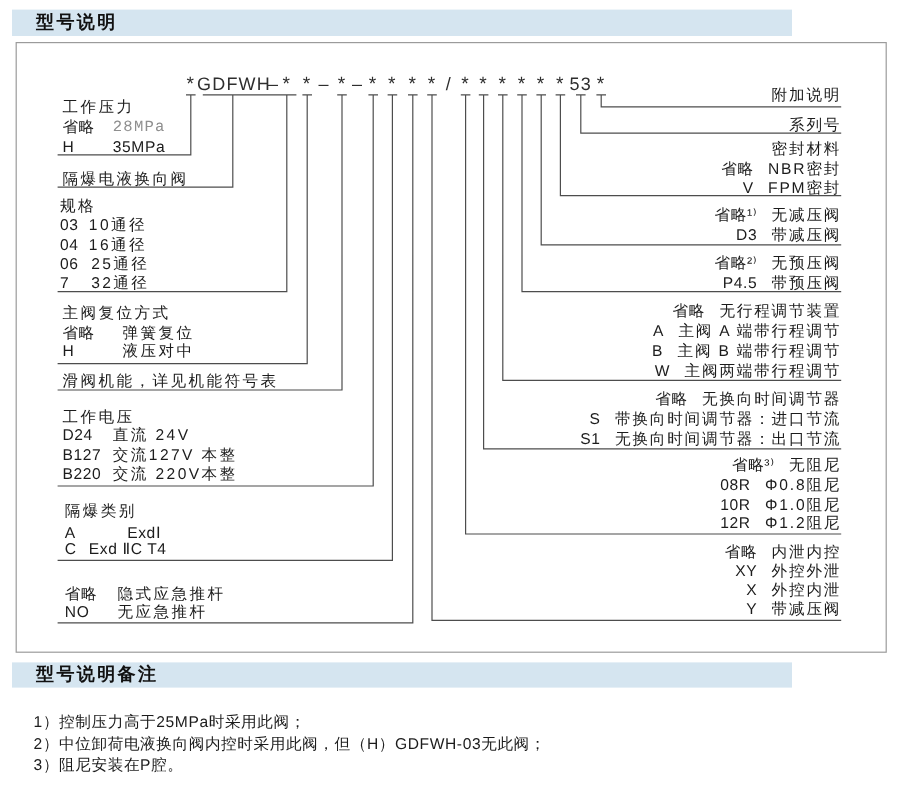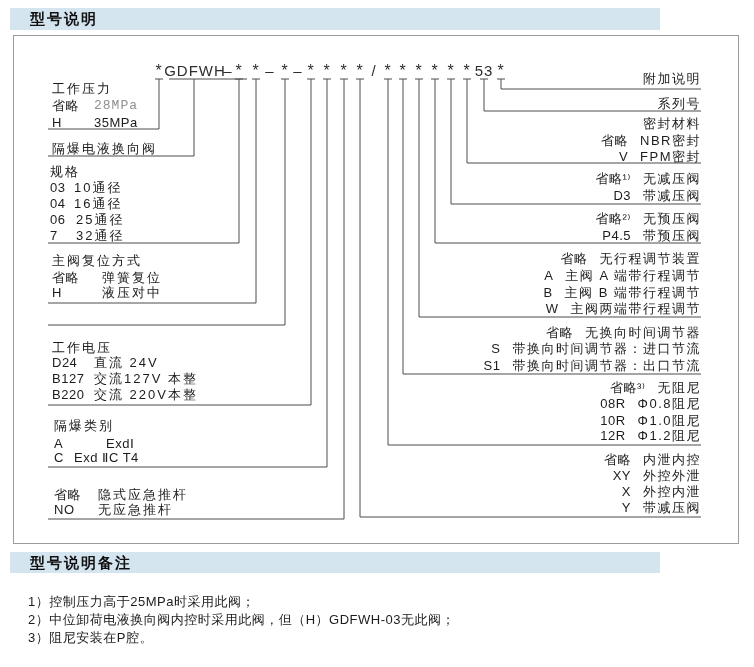--- a/index.html
+++ b/index.html
@@ -92,20 +92,21 @@
   <div class="txt" style="left:62px;top:177px">25通径</div>
   <div class="txt code" style="left:36px;top:193px">7</div>
   <div class="txt" style="left:62px;top:193px">32通径</div>
 
   <div class="txt" style="left:38px;top:218px">主阀复位方式</div>
   <div class="txt code" style="left:38px;top:235px">省略</div>
   <div class="txt" style="left:88px;top:235px">弹簧复位</div>
   <div class="txt code" style="left:38px;top:250px">H</div>
   <div class="txt" style="left:88px;top:250px">液压对中</div>
 
+  <div class="txt" style="left:38px;top:275px">滑阀机能，详见机能符号表</div>
 
   <div class="txt" style="left:38px;top:305px">工作电压</div>
   <div class="txt code" style="left:38px;top:320px">D24</div>
   <div class="txt" style="left:80px;top:320px">直流 24V</div>
   <div class="txt code" style="left:38px;top:336px">B127</div>
   <div class="txt" style="left:80px;top:336px">交流127V 本整</div>
   <div class="txt code" style="left:38px;top:352px">B220</div>
   <div class="txt" style="left:80px;top:352px">交流 220V本整</div>
 
   <div class="txt" style="left:40px;top:383px">隔爆类别</div>
@@ -176,21 +177,21 @@
   <div class="rrow" style="top:290px">
       <span class="rc">省略</span>
       <span>无换向时间调节器</span>
     </div>
   <div class="rrow" style="top:306px">
       <span class="rc">S</span>
       <span>带换向时间调节器：进口节流</span>
     </div>
   <div class="rrow" style="top:323px">
       <span class="rc">S1</span>
-      <span>带换向时间调节器：出口节流</span>
+      <span>无换向时间调节器：出口节流</span>
     </div>
 
   <div class="rrow" style="top:345px">
       <span class="rc">省略³⁾</span>
       <span>无阻尼</span>
     </div>
   <div class="rrow" style="top:361px">
       <span class="rc">08R</span>
       <span>Φ0.8阻尼</span>
     </div>

